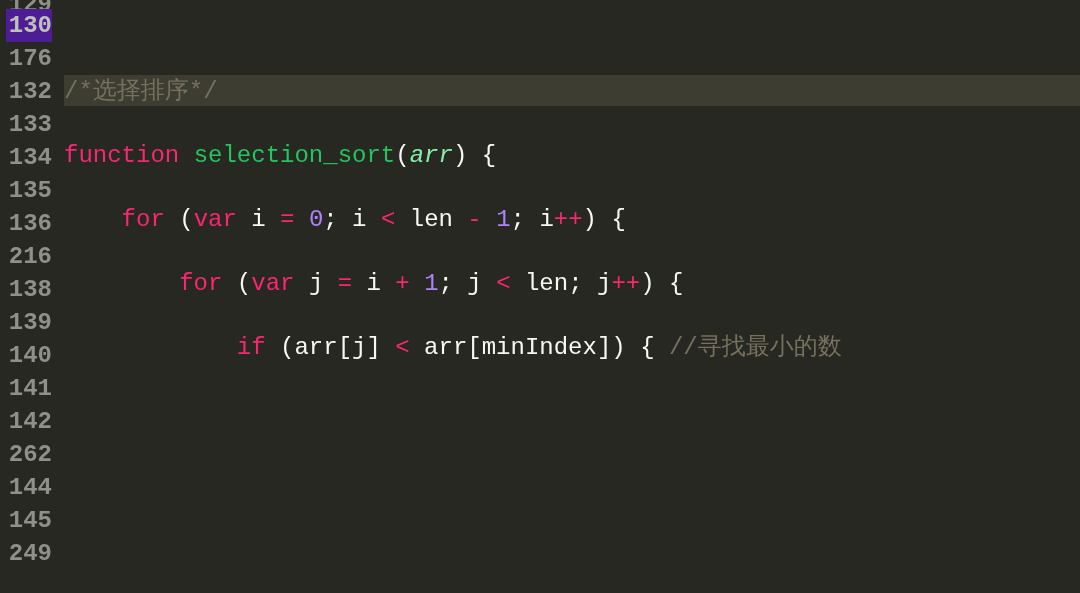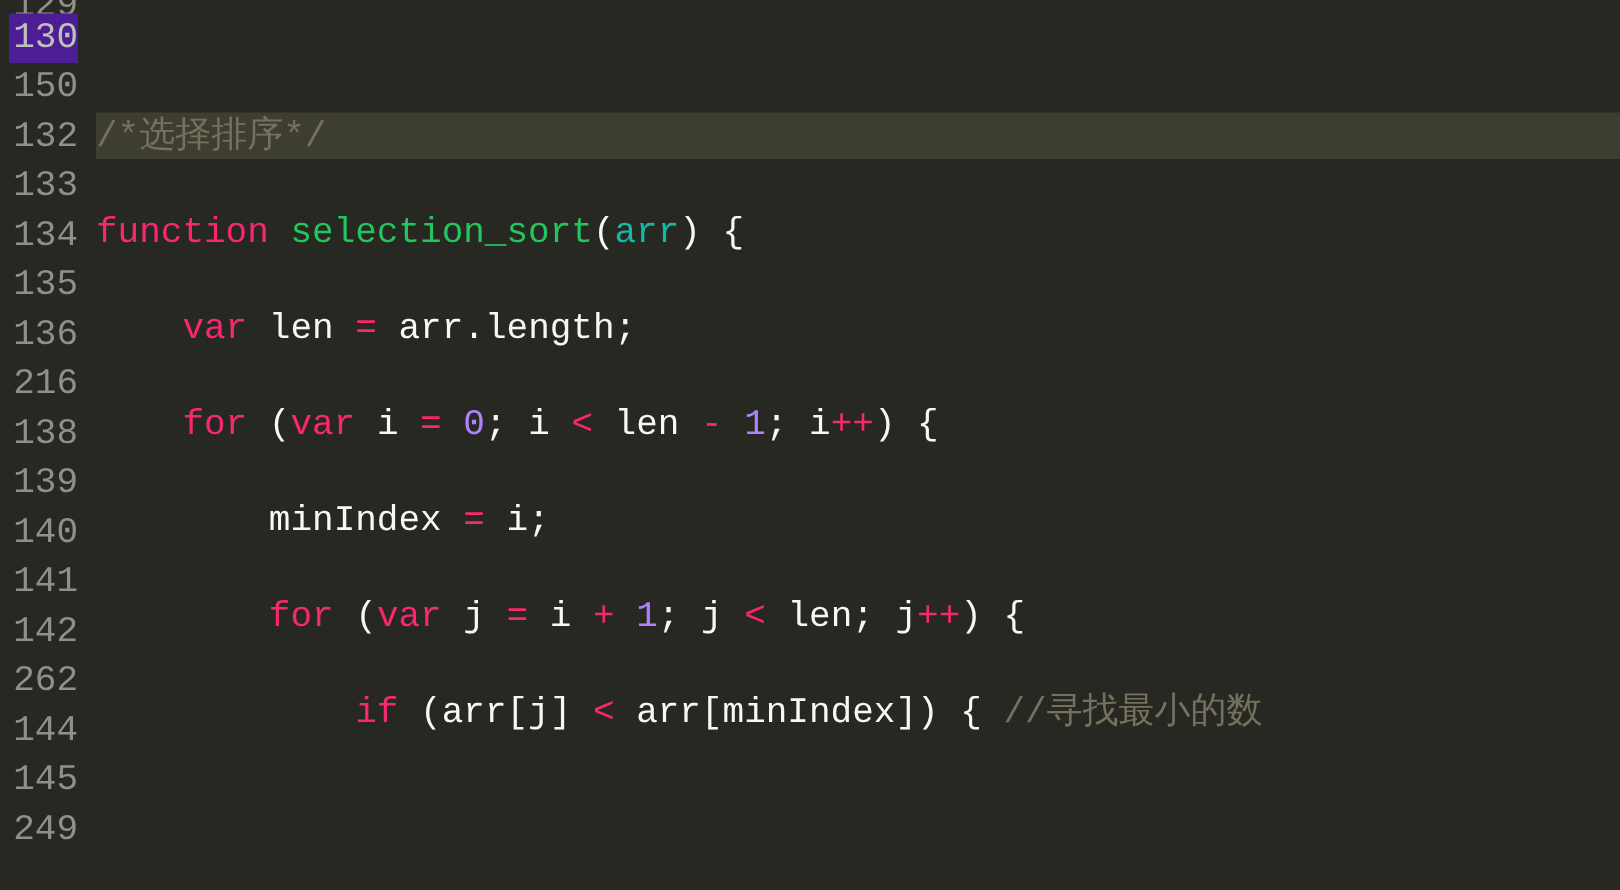--- a/index.html
+++ b/index.html
@@ -18,51 +18,52 @@
     height: 100%;
   }
   .gutter {
     background: #272822;
     color: #8f908a;
     text-align: right;
     padding: 0 10px 0 6px;
     user-select: none;
     flex-shrink: 0;
     width: 62px;
+    font-weight: bold;
   }
   .gutter .ln { display: block; }
   .gutter .hl {
     background: #4c1d95;
     color: #c0c0bb;
   }
   .code {
     flex: 1;
     color: #f8f8f2;
     white-space: pre;
     padding-left: 2px;
   }
   .code .row { display: block; height: 31px; }
   .code .hlrow { background: #3e3d32; }
   .kw      { color: #f92672; }   
   .op      { color: #f92672; }                         
   .fn-name { color: #22c55e; }
-  .param   { color: #14b8a6; }
+  .param   { color: #86efac; font-style: italic; }
   .num     { color: #ae81ff; }
   .txt     { color: #f8f8f2; }
   .punc    { color: #f8f8f2; }
   .cmt     { color: #75715e; }
 </style>
 </head>
 <body>
 
 <div class="editor">
   <div class="gutter">
     <span class="ln" style="height:9px;line-height:9px;overflow:hidden">129</span>
     <span class="ln hl">130</span>
-    <span class="ln">150</span>
+    <span class="ln">176</span>
     <span class="ln">132</span>
     <span class="ln">133</span>
     <span class="ln">134</span>
     <span class="ln">135</span>
     <span class="ln">136</span>
     <span class="ln">216</span>
     <span class="ln">138</span>
     <span class="ln">139</span>
     <span class="ln">140</span>
     <span class="ln">141</span>
@@ -70,23 +71,21 @@
     <span class="ln">262</span>
     <span class="ln">144</span>
     <span class="ln">145</span>
     <span class="ln">249</span>
   </div>
 
   <div class="code">
 <span class="row" style="height:9px;overflow:hidden"></span>
 <span class="row hlrow"><span class="cmt">/*选择排序*/</span></span>
 <span class="row"><span class="kw">function</span> <span class="fn-name">selection_sort</span><span class="punc">(</span><span class="param">arr</span><span class="punc">)</span> <span class="punc">{</span></span>
-<span class="row">    <span class="kw">var</span> <span class="txt">len</span> <span class="op">=</span> <span class="txt">arr.length;</span></span>
 <span class="row">    <span class="kw">for</span> <span class="punc">(</span><span class="kw">var</span> <span class="txt">i</span> <span class="op">=</span> <span class="num">0</span><span class="txt">; i</span> <span class="op">&lt;</span> <span class="txt">len</span> <span class="op">-</span> <span class="num">1</span><span class="txt">; i</span><span class="op">++</span><span class="txt">) {</span></span>
-<span class="row">        <span class="txt">minIndex</span> <span class="op">=</span> <span class="txt">i;</span></span>
 <span class="row">        <span class="kw">for</span> <span class="punc">(</span><span class="kw">var</span> <span class="txt">j</span> <span class="op">=</span> <span class="txt">i</span> <span class="op">+</span> <span class="num">1</span><span class="txt">; j</span> <span class="op">&lt;</span> <span class="txt">len; j</span><span class="op">++</span><span class="txt">) {</span></span>
 <span class="row">            <span class="kw">if</span> <span class="txt">(arr[j]</span> <span class="op">&lt;</span> <span class="txt">arr[minIndex]) {</span> <span class="cmt">//寻找最小的数</span></span>
 
 
 
 
 
 
 
 

